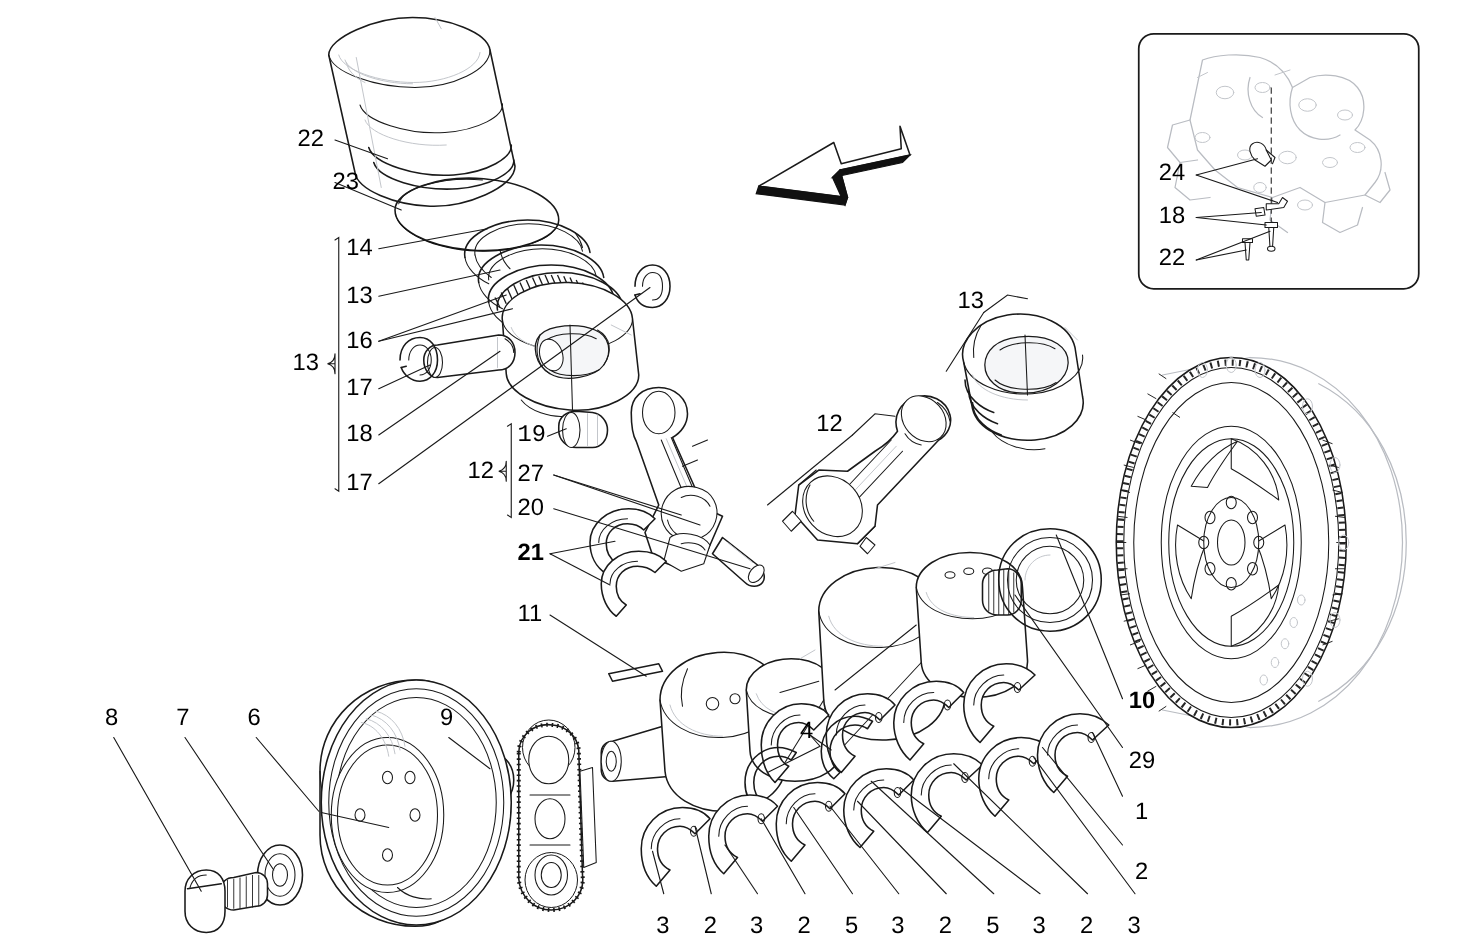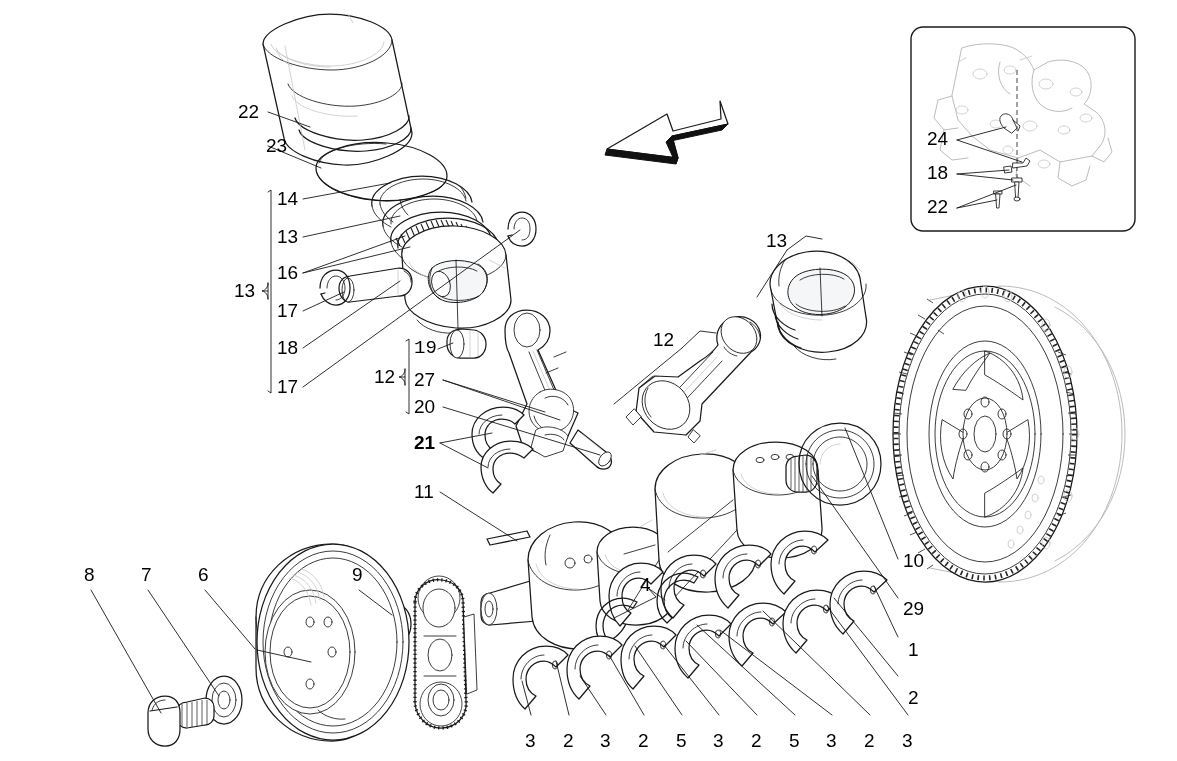--- a/index.html
+++ b/index.html
@@ -701,21 +701,21 @@
   <div class="lbl" style="left:653px;top:330px;">12</div>
   <div class="lbl" style="left:766px;top:231px;">13</div>
 
   <div class="lbl" style="left:84px;top:565px;">8</div>
   <div class="lbl" style="left:141px;top:565px;">7</div>
   <div class="lbl" style="left:198px;top:565px;">6</div>
   <div class="lbl" style="left:352px;top:565px;">9</div>
 
   <div class="lbl" style="left:640px;top:575px;">4</div>
 
-  <div class="lbl" style="left:903px;top:551px;">10</div>
+  <div class="lbl" style="left:903px;top:551px;font-weight:bold;">10</div>
   <div class="lbl" style="left:903px;top:599px;">29</div>
   <div class="lbl" style="left:908px;top:640px;">1</div>
   <div class="lbl" style="left:908px;top:688px;">2</div>
 
   <div class="lbl" style="left:525px;top:731px;">3</div>
   <div class="lbl" style="left:563px;top:731px;">2</div>
   <div class="lbl" style="left:600px;top:731px;">3</div>
   <div class="lbl" style="left:638px;top:731px;">2</div>
   <div class="lbl" style="left:676px;top:731px;">5</div>
   <div class="lbl" style="left:713px;top:731px;">3</div>

